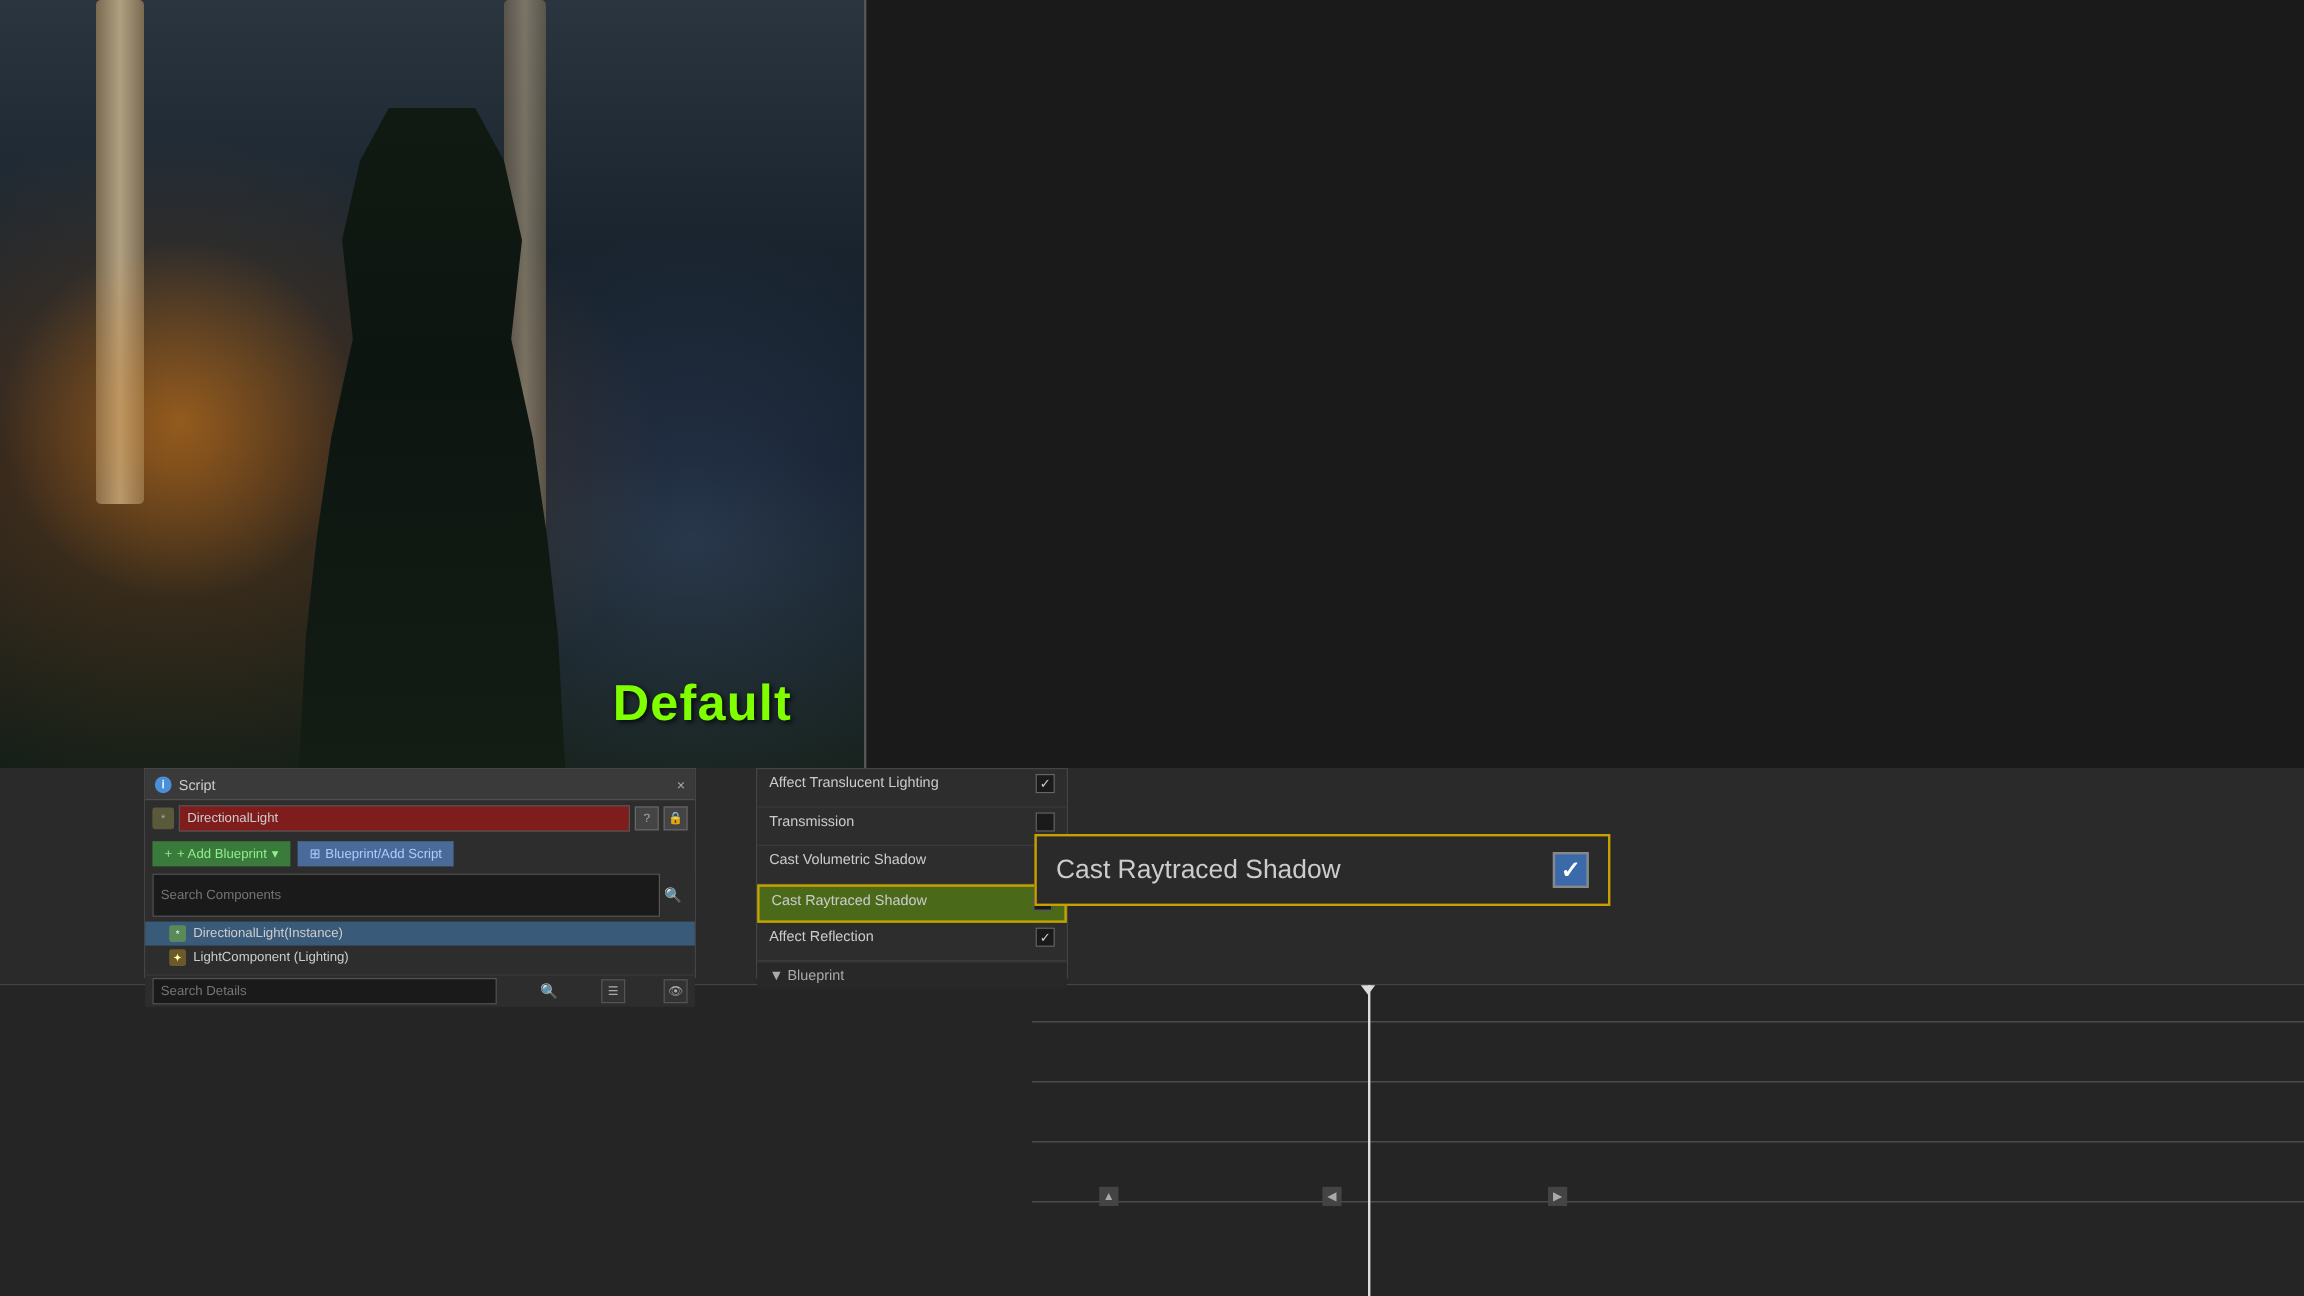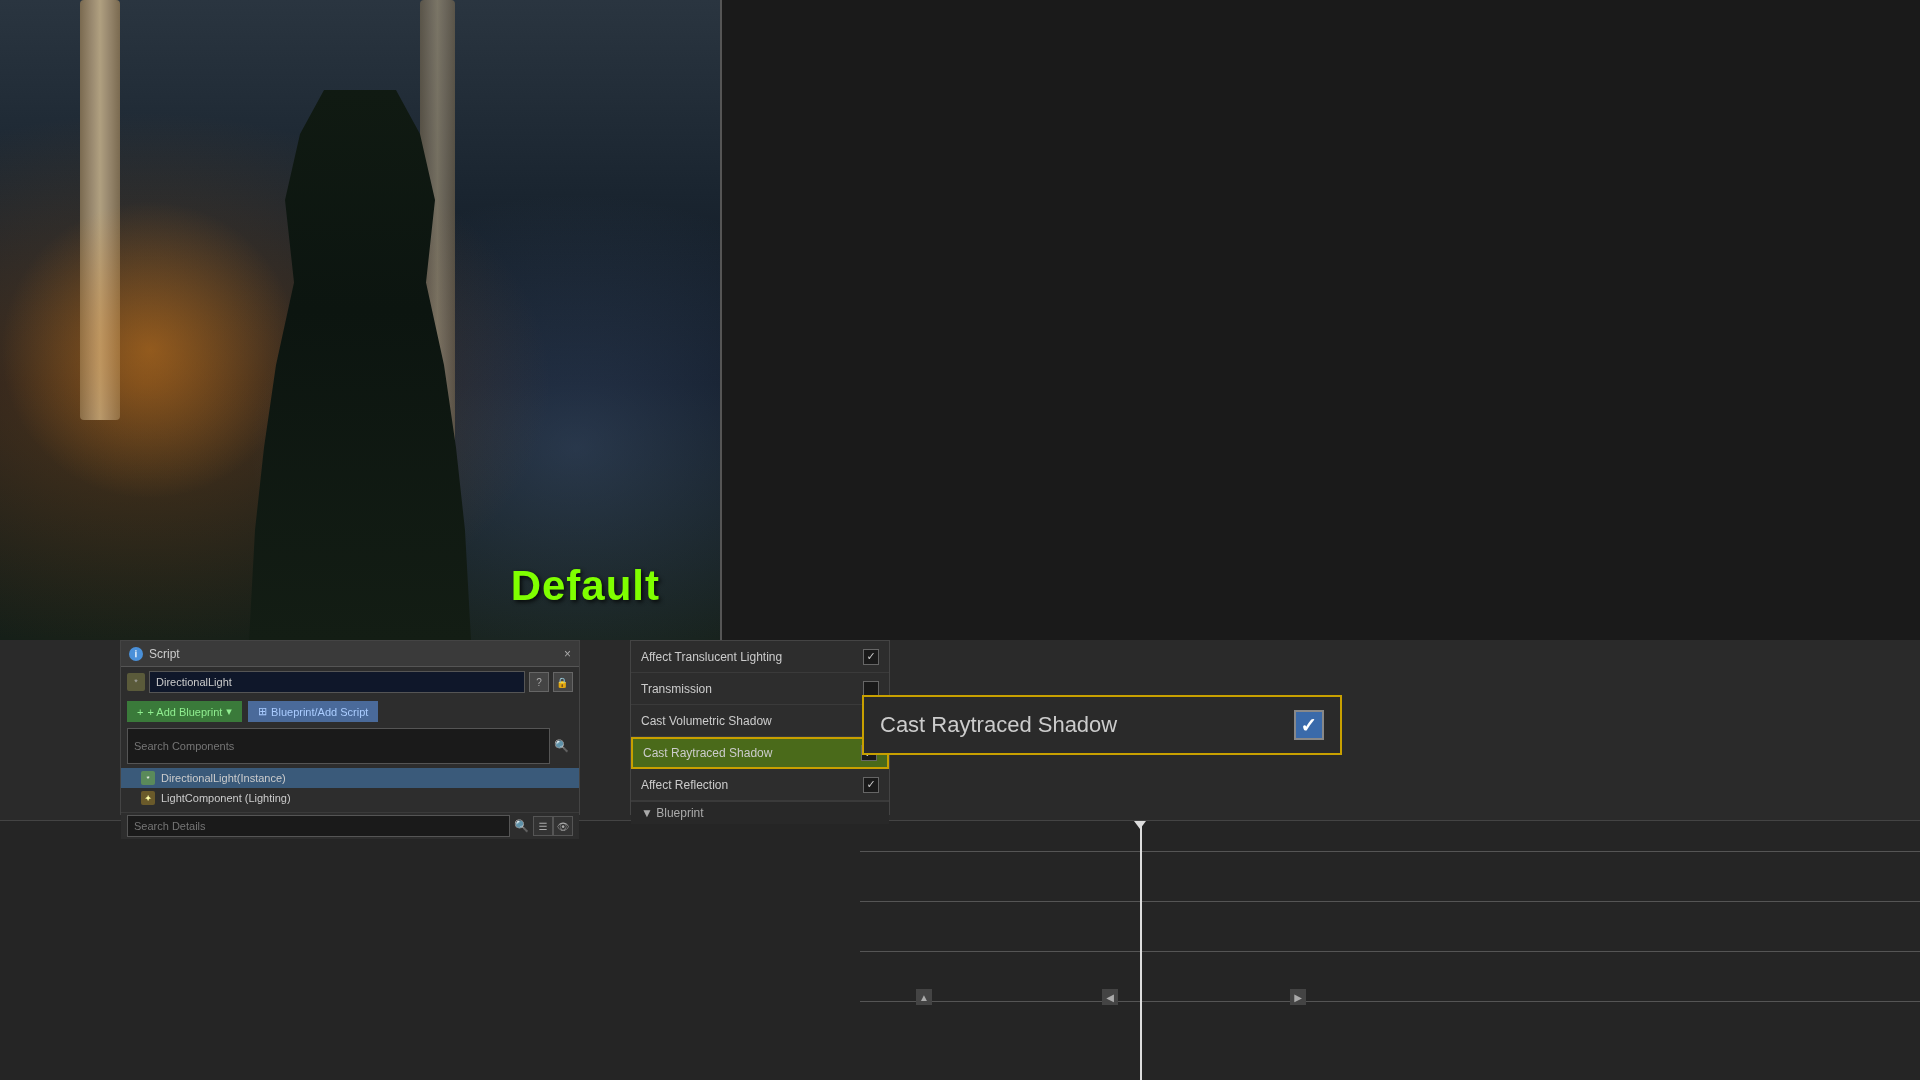--- a/index.html
+++ b/index.html
@@ -145,21 +145,21 @@
     .search-row {
       display: flex;
       align-items: center;
       padding: 4px 6px;
       gap: 4px;
       background: #2d2d2d;
     }
 
     .light-name-input {
       flex: 1;
-      background: #0f172a;
+      background: #7f1d1d;
       border: 1px solid #555;
       color: #ccc;
       font-size: 11px;
       padding: 3px 6px;
       height: 22px;
     }
 
     .question-btn {
       width: 20px;
       height: 20px;
@@ -256,20 +256,21 @@
       background: #3a5a7a;
     }
 
     .search-details-row {
       display: flex;
       align-items: center;
       padding: 2px 6px;
       background: #2d2d2d;
       border-top: 1px solid #3a3a3a;
       margin-top: 2px;
+      gap: 32px;
     }
 
     .search-details-input {
       flex: 1;
       background: #1a1a1a;
       border: 1px solid #555;
       color: #888;
       font-size: 11px;
       padding: 3px 6px;
       height: 22px;
@@ -282,21 +283,21 @@
       left: 630px;
       width: 260px;
       height: 175px;
       background: #2d2d2d;
       border: 1px solid #444;
       z-index: 10;
     }
 
     .prop-row {
       display: flex;
-      align-items: center;
+      align-items: flex-start;
       padding: 4px 10px;
       border-bottom: 1px solid #3a3a3a;
       height: 32px;
     }
 
     .prop-row.highlighted {
       background: #4a6a1a;
       border: 2px solid #c8a000;
     }
 

